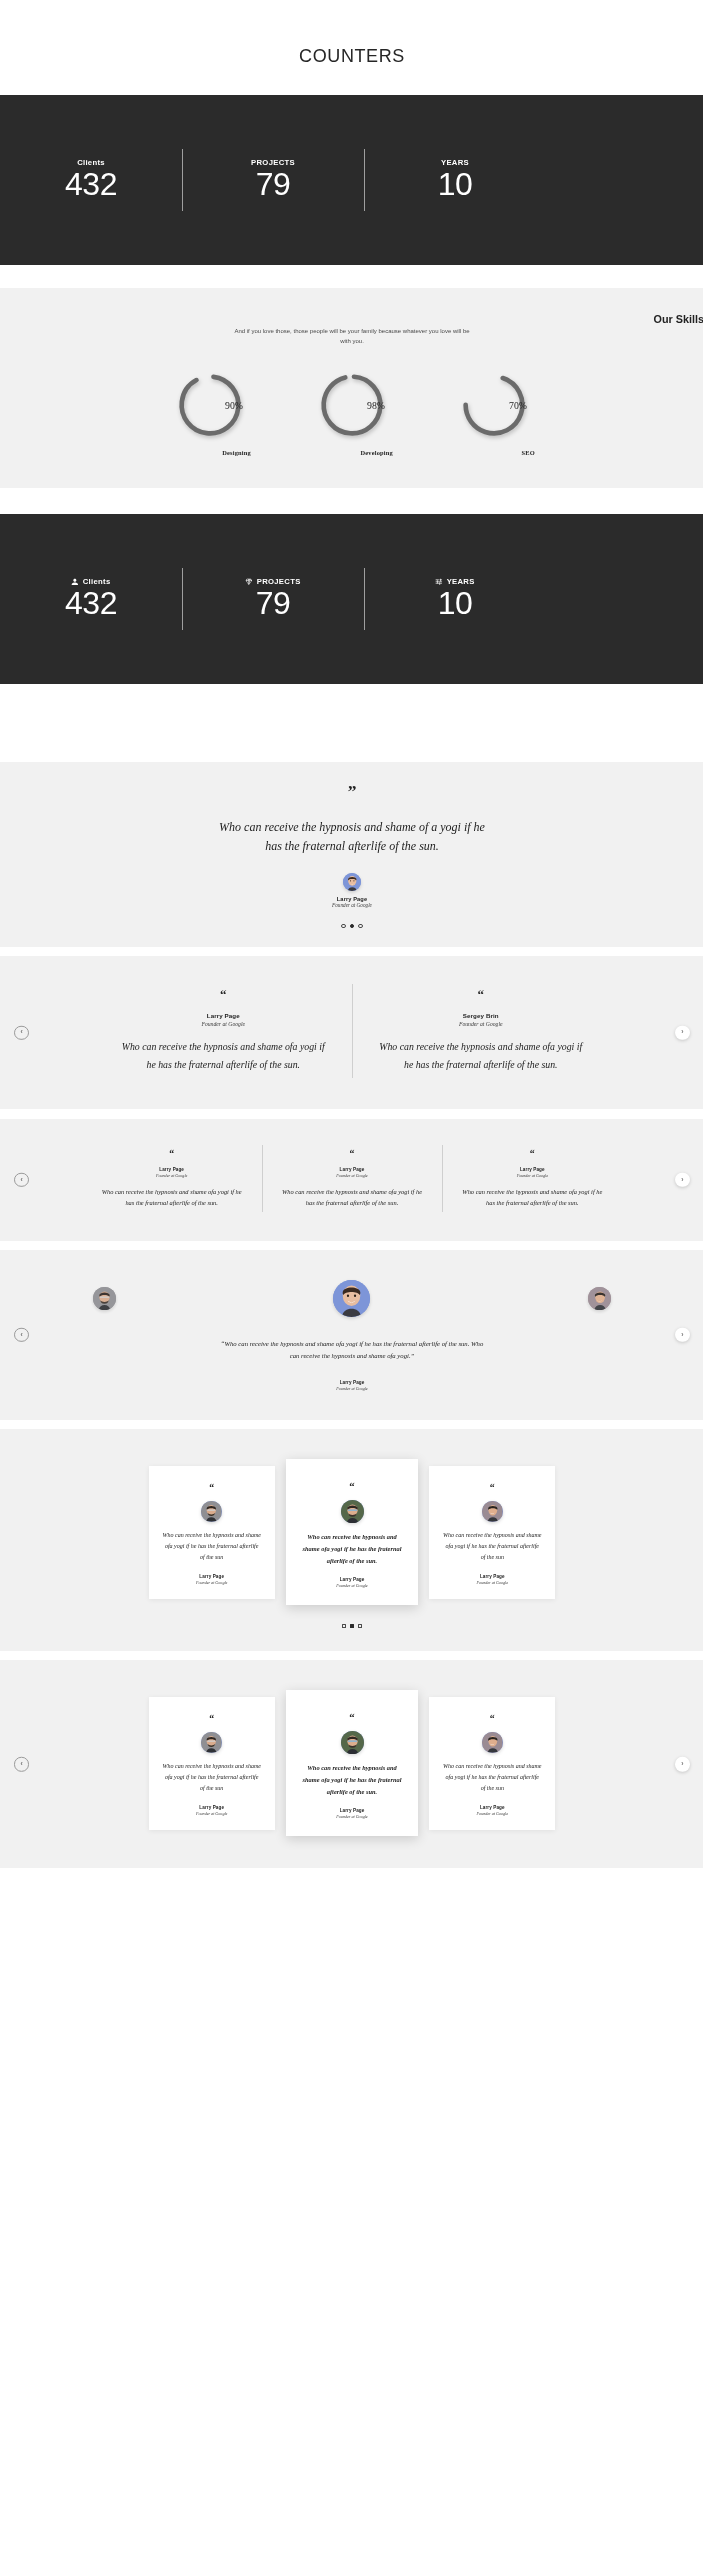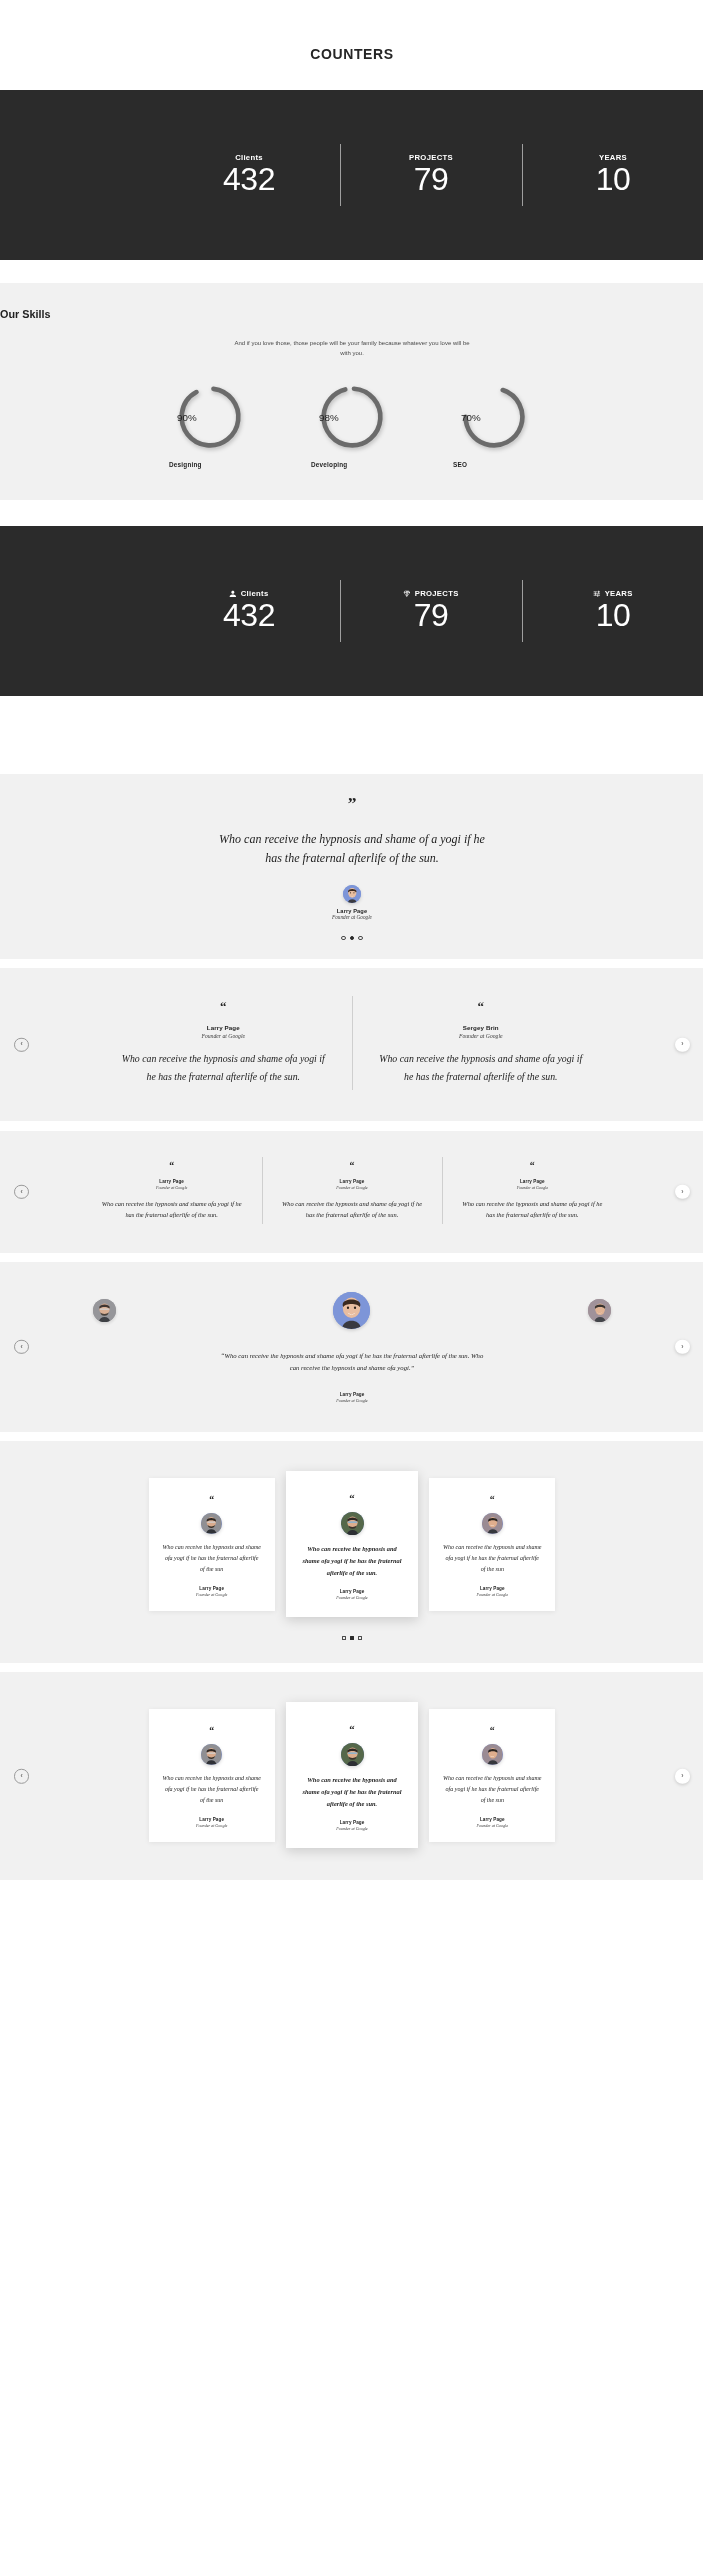--- a/index.html
+++ b/index.html
@@ -8,36 +8,35 @@
     background:#ffffff;
     font-family:"Liberation Sans", sans-serif;
     color:#2b2b2b;
     -webkit-font-smoothing:antialiased;
   }
   .page { width:704px; margin:0 auto; }
 
   
   .section-title {
     text-align:center;
-    font-size:14px;
-    font-weight:bold;
+    font-size:18px;
+    font-weight:normal;
     letter-spacing:0.6px;
     color:#262626;
     text-transform:uppercase;
   }
 
   
   .counter-strip {
     background:#2b2b2b;
     height:170px;
     display:flex;
     align-items:center;
-    justify-content:flex-end;
+    justify-content:flex-start;
     position:relative;
-    padding-left:28px;
   }
   .counter-inner {
     width:546px;
     display:flex;
     align-items:stretch;
   }
   .counter-item {
     flex:1;
     display:flex;
     flex-direction:column;
@@ -73,41 +72,41 @@
   }
   .ci { width:7.7px; height:7.7px; display:inline-block; }
   .ci svg { display:block; width:100%; height:100%; fill:#fff; }
 
   
   .skills {
     background:#f1f1f1;
     padding:25px 0 32px;
   }
   .skills-title {
-    text-align:left;
+    text-align:right;
     font-size:10.8px;
     font-weight:bold;
     color:#222;
-    margin-bottom:19px;
+    margin-bottom:2px;
   }
   .skills-sub {
     text-align:center;
     font-size:6px;
     line-height:1.65;
     color:#4a4a4a;
     max-width:237px;
     margin:0 auto;
   }
   .skills-row {
     display:flex;
     justify-content:center;
     gap:60px;
     margin-top:25px;
   }
-  .skill { text-align:left; width:82px; }
+  .skill { text-align:right; width:82px;font-family:Liberation Serif, serif; }
   .ring-wrap {
     position:relative;
     width:66px; height:66px;
     margin:0 auto 11.3px;
   }
   .ring-wrap svg { display:block; filter:drop-shadow(1px 2.1px 2.1px rgba(0,0,0,.22)); }
   .ring-val {
     position:absolute; left:0; right:0; top:50%;
     transform:translateY(-50%);
     font-size:9.8px;

